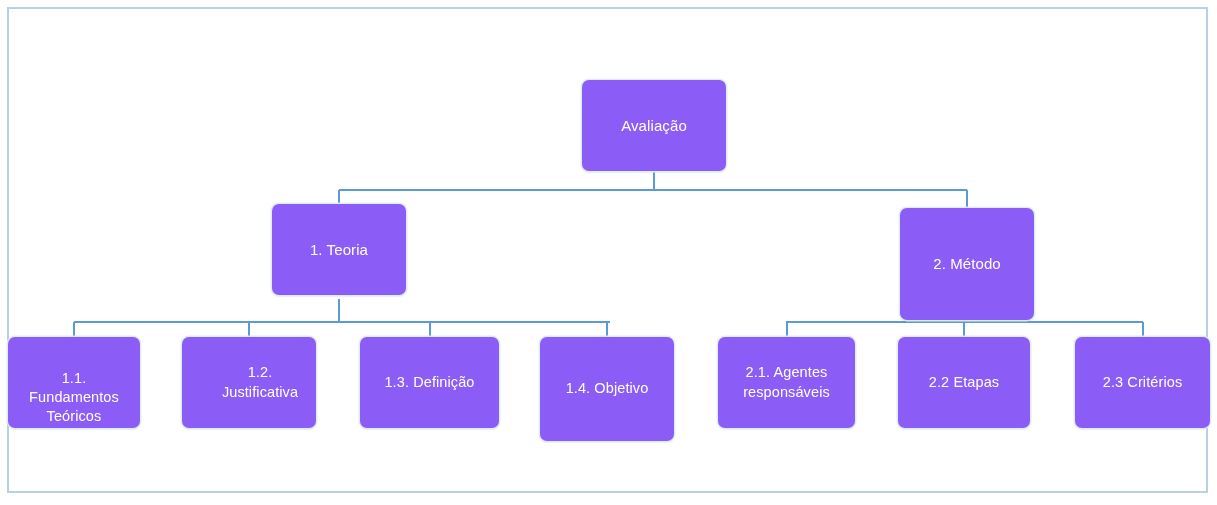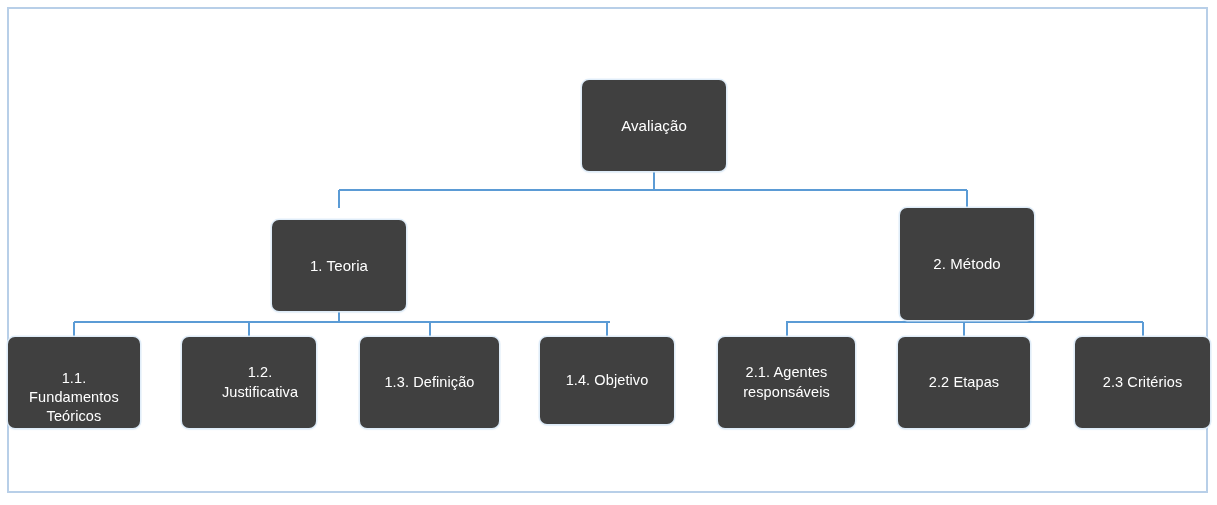--- a/index.html
+++ b/index.html
@@ -40,21 +40,21 @@
   #connectors {
     position: absolute;
     left: 0;
     top: 0;
     width: 1217px;
     height: 505px;
   }
   .node {
     position: absolute;
     box-sizing: border-box;
-    background: #404040;
+    background: #8b5cf6;
     border-radius: 7px;
     display: flex;
     align-items: center;
     justify-content: center;
     text-align: center;
     color: #ffffff;
     font-family: "Liberation Sans", sans-serif;
     font-size: 15px;
     line-height: 1.32;
     letter-spacing: 0.1px;
@@ -94,39 +94,39 @@
         <line x1="967" y1="299" x2="967" y2="322" stroke="#5b9bd5" stroke-width="1.6" shape-rendering="crispEdges"></line>
         <line x1="786" y1="322" x2="1143" y2="322" stroke="#5b9bd5" stroke-width="1.6" shape-rendering="crispEdges"></line>
         <line x1="787" y1="322" x2="787" y2="337" stroke="#5b9bd5" stroke-width="1.6" shape-rendering="crispEdges"></line>
         <line x1="964" y1="322" x2="964" y2="337" stroke="#5b9bd5" stroke-width="1.6" shape-rendering="crispEdges"></line>
         <line x1="1143" y1="322" x2="1143" y2="337" stroke="#5b9bd5" stroke-width="1.6" shape-rendering="crispEdges"></line>
       </svg>
 
   <div class="node level-0" style="left: 582px; top: 80px; width: 144px; height: 91px;">
         <span class="node-label">Avaliação</span>
       </div>
-      <div class="node level-1" style="left: 272px; top: 220px; width: 134px; height: 91px;">
+      <div class="node level-1" style="left: 272px; top: 204px; width: 134px; height: 91px;">
         <span class="node-label">1. Teoria</span>
       </div>
       <div class="node level-1" style="left: 900px; top: 208px; width: 134px; height: 112px;">
         <span class="node-label">2. Método</span>
       </div>
       <div class="node level-2" style="left: 8px; top: 337px; width: 132px; height: 91px; align-items: flex-end;">
         <span class="node-label">1.1.
 Fundamentos
 Teóricos</span>
       </div>
       <div class="node level-2" style="left: 182px; top: 337px; width: 134px; height: 91px; padding-left: 28px;">
         <span class="node-label">1.2.
 Justificativa</span>
       </div>
       <div class="node level-2" style="left: 360px; top: 337px; width: 139px; height: 91px;">
         <span class="node-label">1.3. Definição</span>
       </div>
-      <div class="node level-2" style="left: 540px; top: 337px; width: 134px; height: 87px;">
+      <div class="node level-2" style="left: 540px; top: 337px; width: 134px; height: 104px;">
         <span class="node-label">1.4. Objetivo</span>
       </div>
       <div class="node level-2" style="left: 718px; top: 337px; width: 137px; height: 91px;">
         <span class="node-label">2.1. Agentes
 responsáveis</span>
       </div>
       <div class="node level-2" style="left: 898px; top: 337px; width: 132px; height: 91px;">
         <span class="node-label">2.2 Etapas</span>
       </div>
       <div class="node level-2" style="left: 1075px; top: 337px; width: 135px; height: 91px;">

